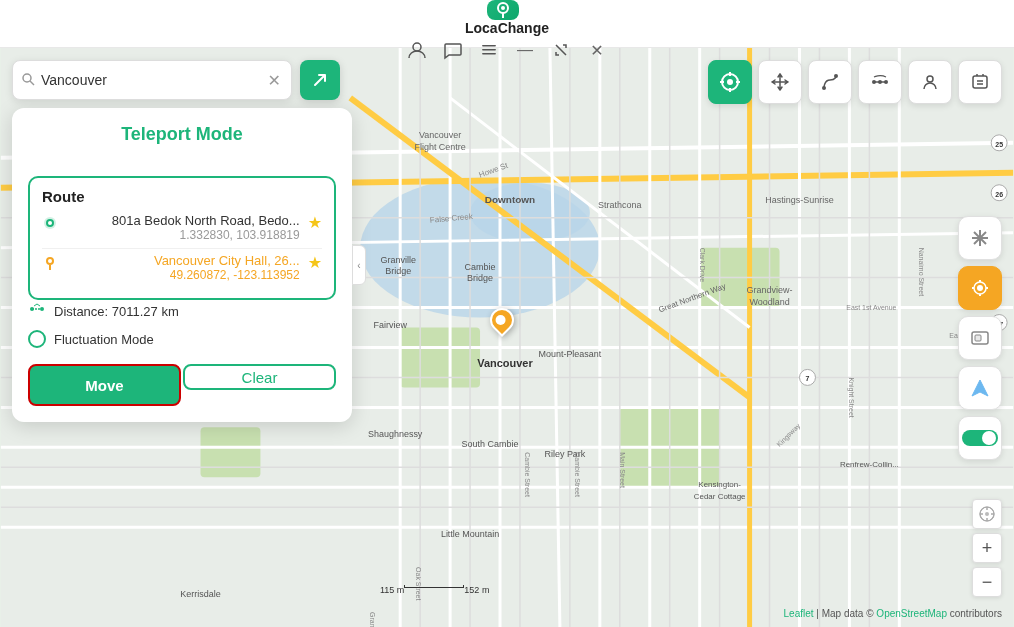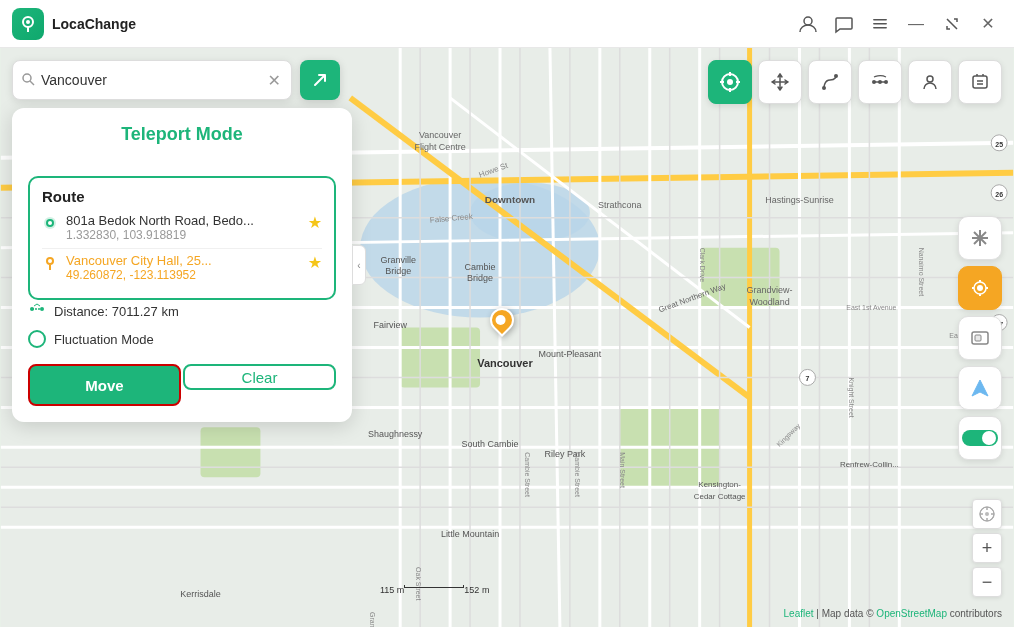--- a/index.html
+++ b/index.html
@@ -4,24 +4,25 @@
   <style>
     * { margin: 0; padding: 0; box-sizing: border-box; }
     body { width: 1014px; height: 627px; font-family: -apple-system, BlinkMacSystemFont, 'Segoe UI', sans-serif; overflow: hidden; background: #fff; }
 
     
     .titlebar {
       height: 48px;
       background: #fff;
       display: flex;
       align-items: center;
-      padding: 16px 12px;
+      padding: 0 12px;
       border-bottom: 1px solid #e8e8e8;
       position: relative;
       z-index: 100;
+      flex-direction: column;
     }
     .titlebar-logo {
       width: 32px; height: 32px;
       background: linear-gradient(135deg, #1db57a, #0fa86d);
       border-radius: 8px;
       display: flex; align-items: center; justify-content: center;
       margin-right: 8px;
       color: white; font-size: 16px;
     }
     .titlebar-name {
@@ -144,21 +145,21 @@
       font-size: 15px; font-weight: 700; color: #222;
       margin-bottom: 8px;
     }
     .route-point {
       display: flex; align-items: flex-start; gap: 8px;
       margin-bottom: 6px;
     }
     .route-point-icon {
       font-size: 16px; margin-top: 2px; flex-shrink: 0;
     }
-    .route-point-info { flex: 1; }
+    .route-point-info { flex: 1; text-align: right; }
     .route-point-addr {
       font-size: 13px; color: #333; font-weight: 500;
     }
     .route-point-addr.orange { color: #f5a623; }
     .route-point-coords {
       font-size: 12px; color: #999;
     }
     .route-point-coords.orange { color: #f5a623; }
     .route-star {
       font-size: 16px; color: #f5c518; cursor: pointer;
@@ -557,21 +558,21 @@
 
         <div class="route-point">
           <span class="route-point-icon">
             <svg width="16" height="16" viewBox="0 0 16 16" fill="none">
               <circle cx="8" cy="6" r="4" fill="#f5a623"></circle>
               <path d="M8 10 L8 15" stroke="#f5a623" stroke-width="2"></path>
               <circle cx="8" cy="6" r="2" fill="white"></circle>
             </svg>
           </span>
           <div class="route-point-info">
-            <div class="route-point-addr orange">Vancouver City Hall, 25...</div>
+            <div class="route-point-addr orange">Vancouver City Hall, 26...</div>
             <div class="route-point-coords orange">49.260872, -123.113952</div>
           </div>
           <span class="route-star">★</span>
         </div>
       </div>
 
       <div class="info-row">
         <span class="info-icon">
           <svg width="18" height="18" viewBox="0 0 18 18" fill="none">
             <circle cx="4" cy="9" r="2" fill="#1db57a"></circle>

